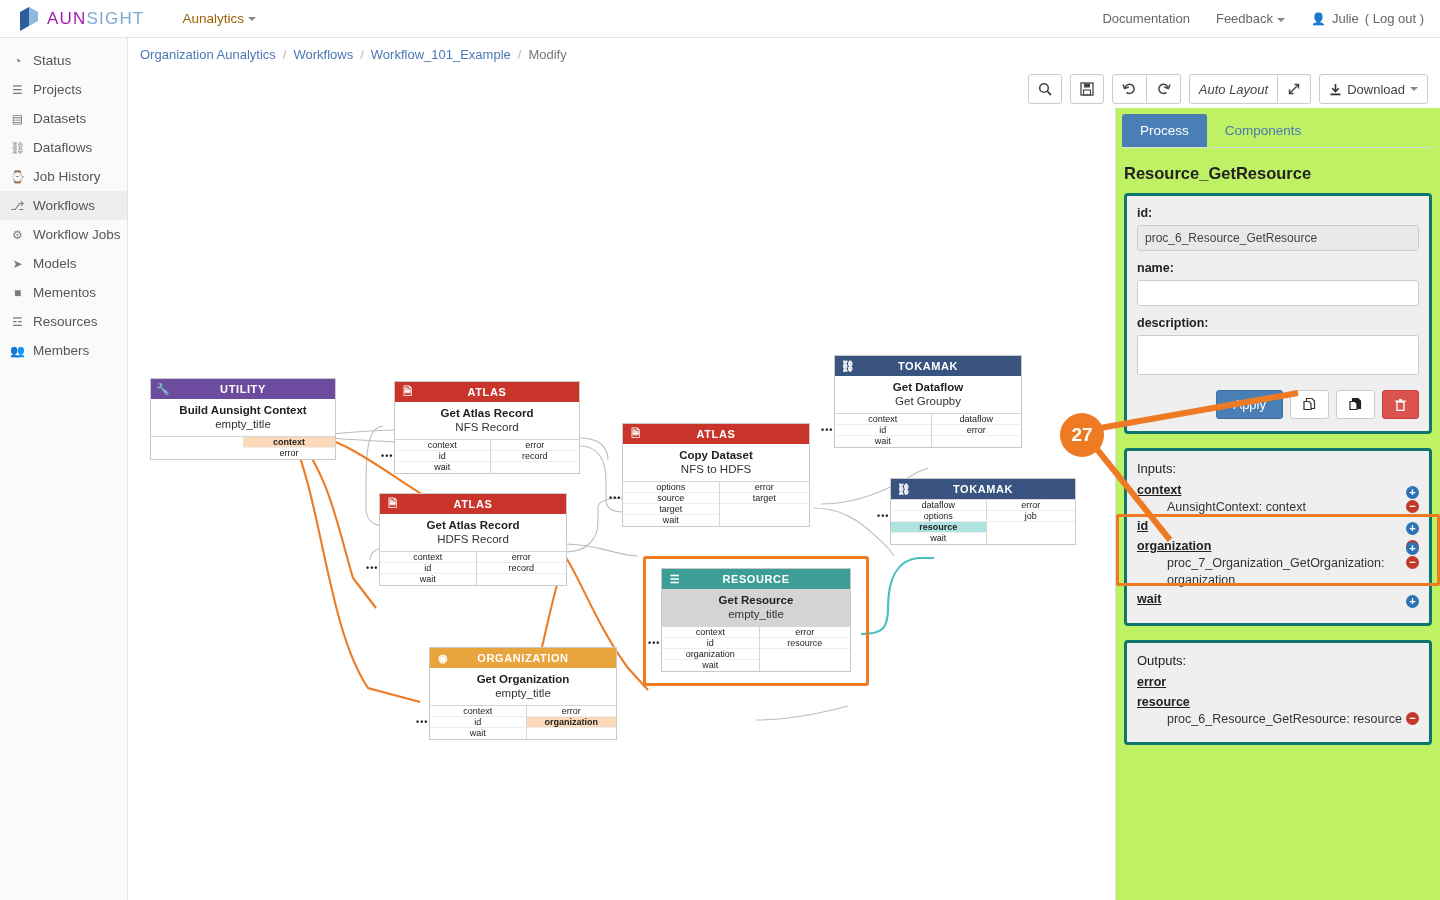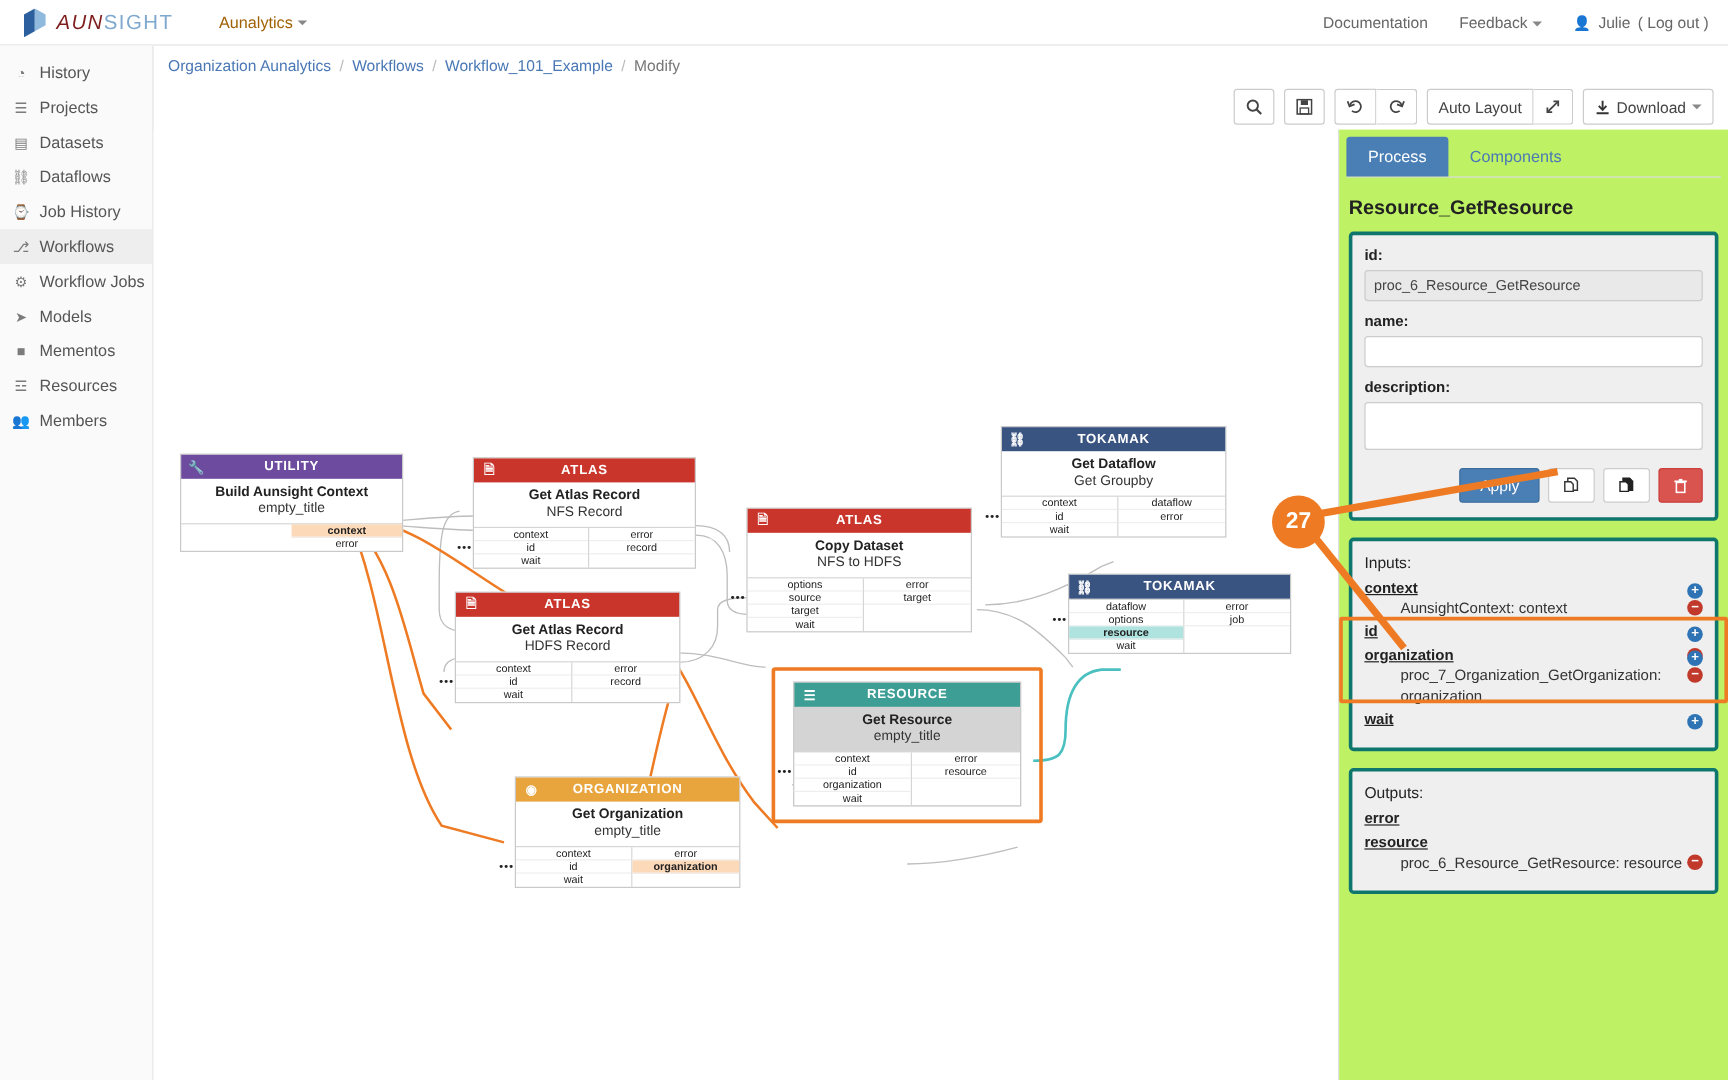--- a/index.html
+++ b/index.html
@@ -13,21 +13,21 @@
 
   
   .navbar {
     position:absolute; left:0; top:0; width:1440px; height:38px;
     background:#fff; border-bottom:1px solid #e3e3e3;
     display:flex; align-items:center;
   }
   .brand { display:flex; align-items:center; margin-left:18px; }
   .brand-logo { width:22px; height:24px; margin-right:7px; }
   .brand-text { font-size:17px; letter-spacing:1.2px; font-weight:400; }
-  .brand-text .aun { color:#7f1d1d;font-style:italic; }
+  .brand-text .aun { color:#a21caf; }
   .brand-text .sight { color:#7fa8cf; }
   .nav-dd {
     margin-left:38px; color:#a16207; font-size:13.5px; cursor:pointer;
   }
   .caret {
     display:inline-block; width:0; height:0; margin-left:4px;
     border-left:4px solid transparent; border-right:4px solid transparent;
     border-top:4px solid #888; vertical-align:middle;
   }
   .nav-right {
@@ -70,21 +70,21 @@
     position:absolute; right:12px; top:74px; display:flex; gap:8px; align-items:center;
   }
   .tb-group { display:flex; }
   .tb-btn {
     height:30px; min-width:32px; padding:0 9px;
     background:#fff; border:1px solid #ccc;
     display:flex; align-items:center; justify-content:center;
     font-size:13px; color:#444; cursor:pointer; border-radius:3px;
   }
   .tb-group .tb-btn { border-radius:0; border-left-width:0; }
-  .tb-group .tb-btn:first-child { border-radius:3px 0 0 3px; border-left-width:1px; }
+  .tb-group .tb-btn:first-child { border-radius:3px 0 0 3px; border-left-width:1px;font-style:italic; }
   .tb-group .tb-btn:last-child { border-radius:0 3px 3px 0; }
 
   
   .canvas {
     position:absolute; left:128px; top:108px; width:988px; height:792px;
     background:#fff; border-right:1px solid #ddd; overflow:hidden;
   }
   .canvas svg { position:absolute; left:0; top:0; }
 
   
@@ -232,21 +232,21 @@
       <span class="user-icon">👤</span>
       <span>Julie</span>
       <span>( Log out )</span>
     </span>
   </div>
 </div>
 
 <div class="sidebar" id="sidebar">
     <div class="side-item">
       <span class="side-ico">◔</span>
-      <span class="side-label">History</span>
+      <span class="side-label">Status</span>
     </div>
     <div class="side-item">
       <span class="side-ico">☰</span>
       <span class="side-label">Projects</span>
     </div>
     <div class="side-item">
       <span class="side-ico">▤</span>
       <span class="side-label">Datasets</span>
     </div>
     <div class="side-item">

